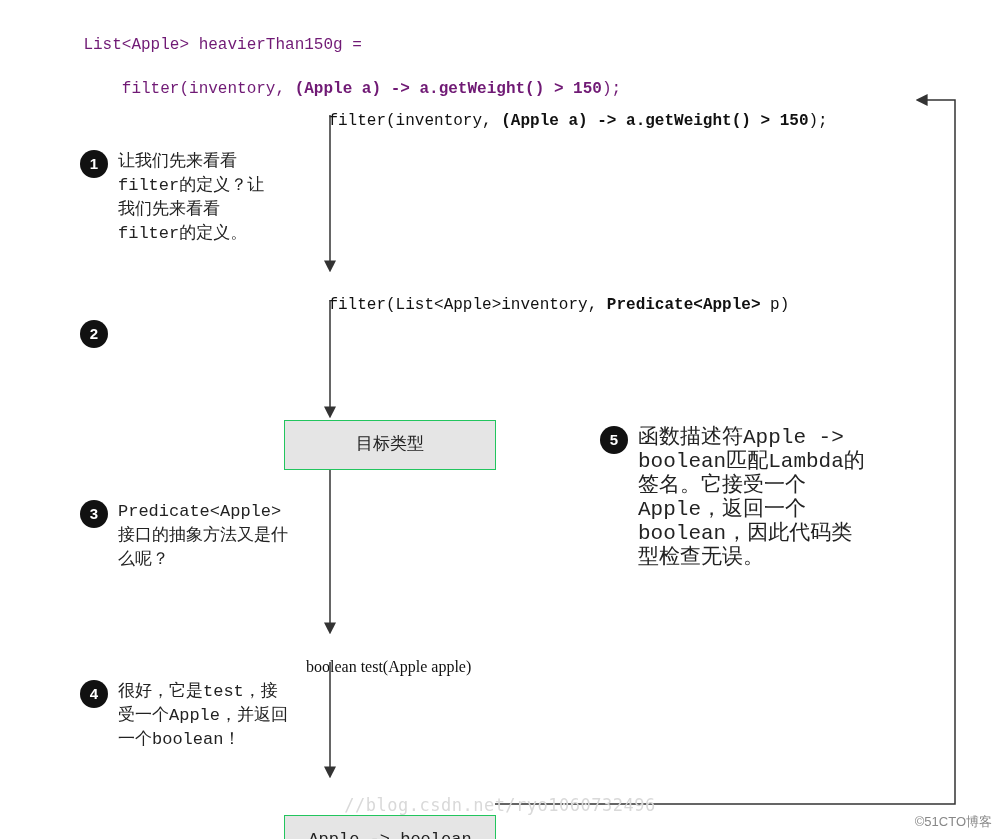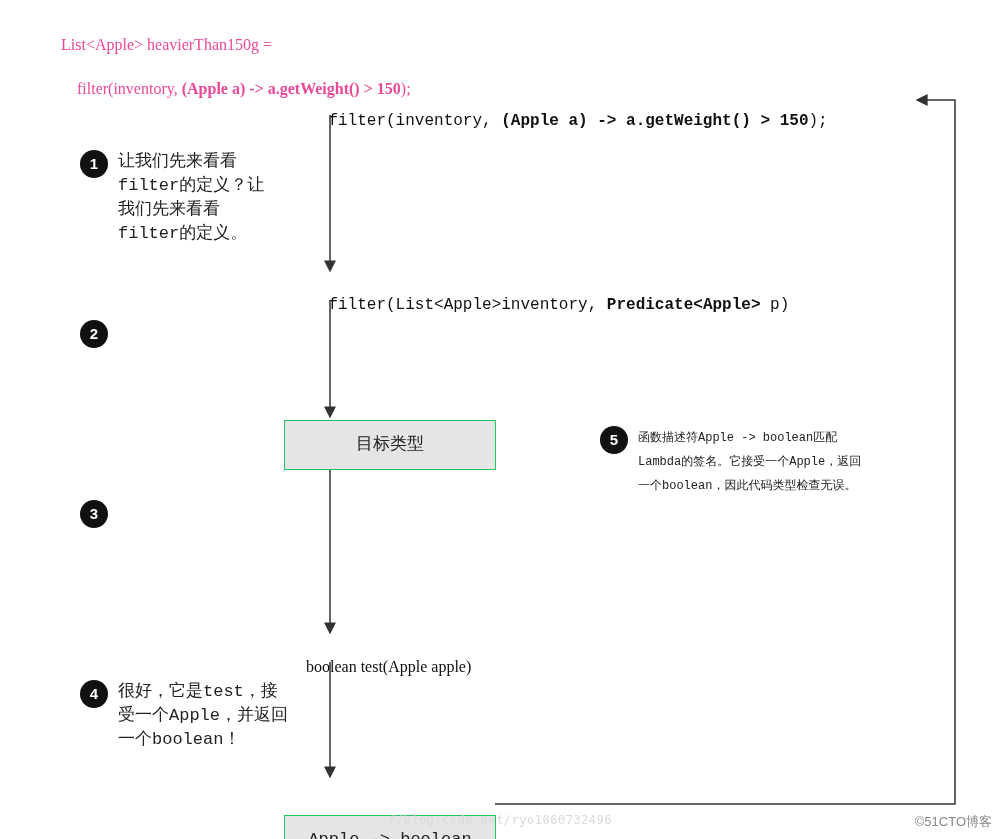--- a/index.html
+++ b/index.html
@@ -14,22 +14,21 @@
     position: relative;
     width: 1000px;
     height: 839px;
   }
   .code-header {
     position: absolute;
     top: 12px;
     left: 45px;
     line-height: 22px;
     white-space: pre;
-    color: #ec4899;
-    font-family: Liberation Serif, serif;
+    color: #701a75;
   }
   .code-header .bold { font-weight: 700; }
   .flow-text {
     position: absolute;
     white-space: pre;
     font-family: "Courier New", Courier, monospace;
     color: #111;
   }
   .flow-text .bold { font-weight: 700; }
   .step {
@@ -52,21 +51,21 @@
     font-size: 15px;
   }
   .step-text {
     margin-left: 38px;
     font-size: 17px;
     line-height: 24px;
     color: #222;
     font-family: "SimSun", "宋体", "Courier New", monospace;
   }
   .step-text-r {
-    font-size: 12px;
+    font-size: 21px;
     line-height: 24px;
     color: #222;
     margin-left: 38px;
     font-family: "SimSun", "宋体", "Courier New", monospace;
   }
   .box {
     position: absolute;
     border: 1px solid #22c55e;
     background: #e5e5e5;
     text-align: center;
@@ -75,24 +74,24 @@
   .box-label {
     font-size: 17px;
     font-weight: 400;
     color: #222;
   }
   .watermark {
     position: absolute;
     left: 0;
     right: 0;
     text-align: center;
-    bottom: 12px;
+    bottom: 24px;
     font-family: "SimSun", "宋体", monospace;
     color: #d9d9d9;
-    font-size: 12px;
+    font-size: 17px;
     letter-spacing: 0.5px;
   }
   .attribution {
     position: absolute;
     right: 8px;
     bottom: 8px;
     font-family: "Microsoft YaHei", sans-serif;
     font-size: 13px;
     color: #888;
     margin-left: 8px;
@@ -139,20 +138,21 @@
     <div class="step-num">1</div>
     <div class="step-text">让我们先来看看filter的定义？让我们先来看看filter的定义。</div>
   </div>
 
   <div class="step" style="top:320px; left:80px; width:220px;">
     <div class="step-num">2</div>
   </div>
 
   <div class="step" style="top:500px; left:80px; width:210px;">
     <div class="step-num">3</div>
+    <div class="step-text">Predicate&lt;Apple&gt;接口的抽象方法又是什么呢？</div>
   </div>
 
   <div class="step" style="top:680px; left:80px; width:210px;">
     <div class="step-num">4</div>
     <div class="step-text">很好，它是test，接受一个Apple，并返回一个boolean！</div>
   </div>
 
   <div class="step" style="top:426px; left:600px; width:270px;">
     <div class="step-num">5</div>
     <div class="step-text-r">函数描述符Apple -&gt; boolean匹配Lambda的签名。它接受一个Apple，返回一个boolean，因此代码类型检查无误。</div>

